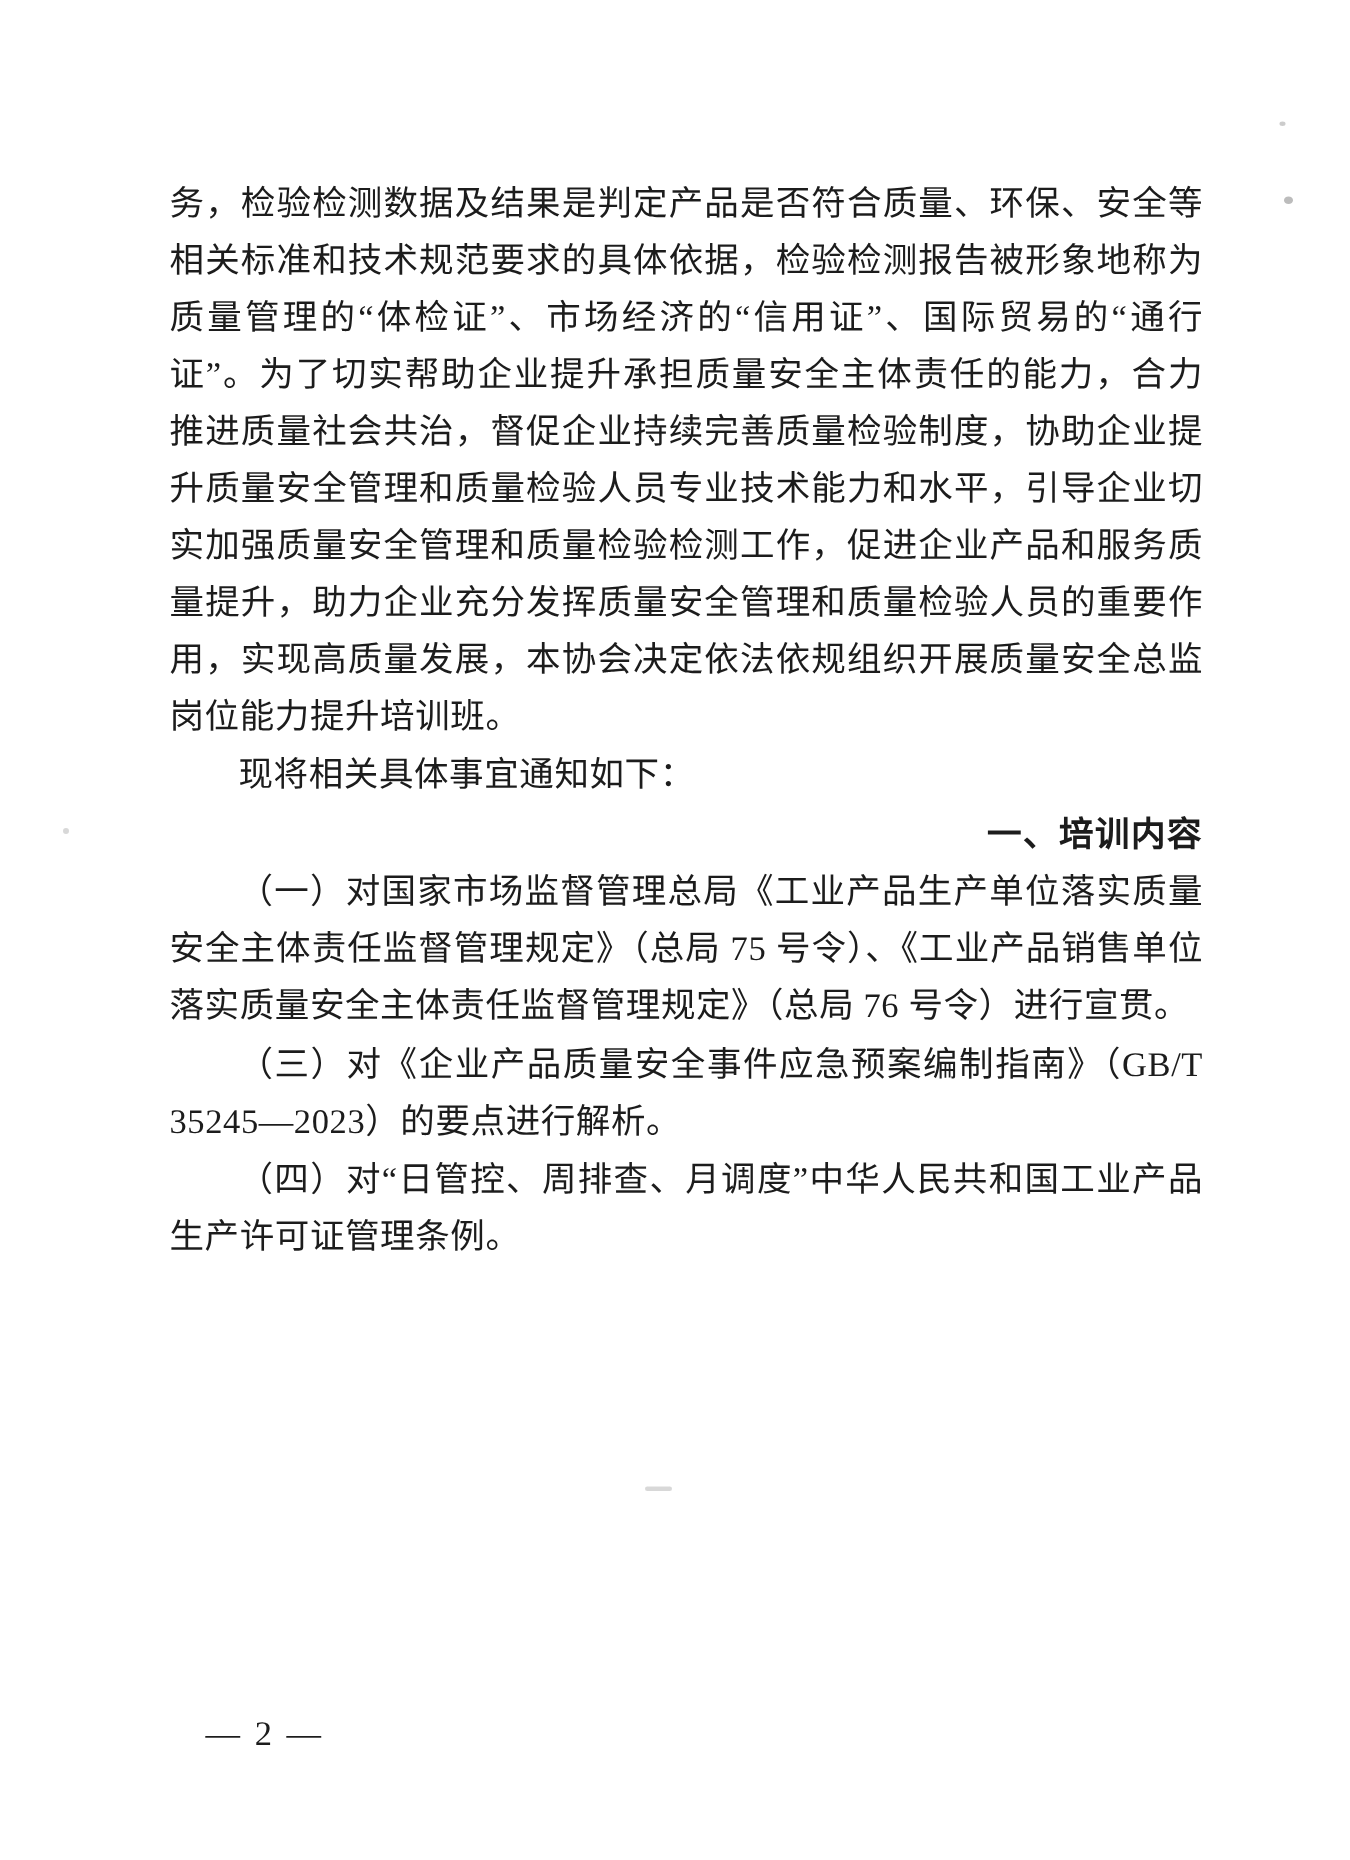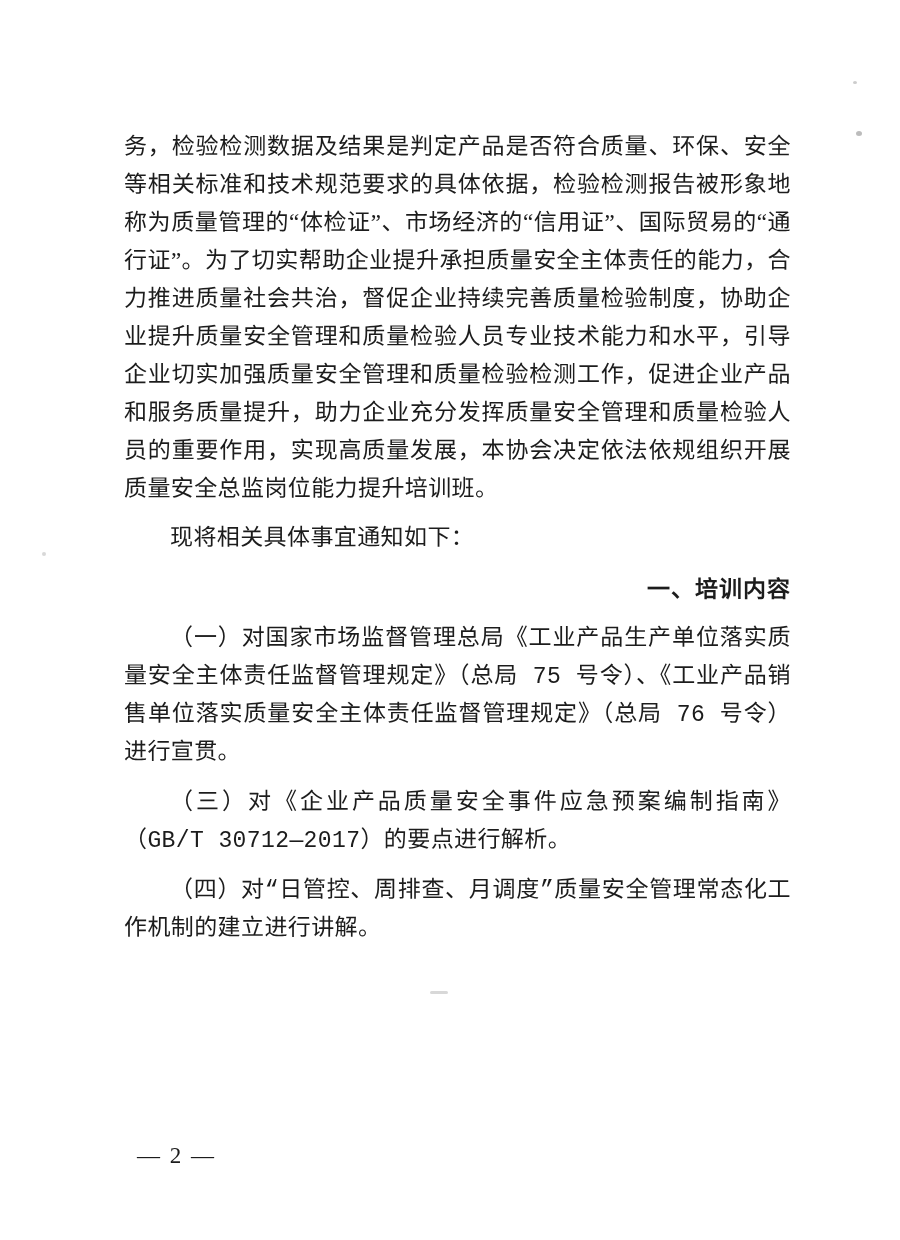--- a/index.html
+++ b/index.html
@@ -16,30 +16,29 @@
     font-family: "Liberation Serif", "DejaVu Serif", serif;
     color: #1c1c1c;
   }
   .content {
     position: absolute;
     left: 112px;
     top: 116px;
     width: 691px;
   }
   .content p {
-    margin: 12px;
+    margin: 1px;
     font-size: 23px;
     line-height: 38px;
     text-align: justify;
     letter-spacing: 0.4px;
     font-weight: 500;
   }
   .content p.indent {
     text-indent: 2em;
-    font-family: Liberation Mono, monospace;
   }
   .content p.heading {
     font-family: "Liberation Sans", "DejaVu Sans", sans-serif;
     font-weight: bold;
     text-align: right;
     letter-spacing: 1px;
   }
   .page-number {
     position: absolute;
     left: 137px;
@@ -64,22 +63,22 @@
 </head>
 <body>
 
 <div class="page">
 
   <div class="content">
     <p>务，检验检测数据及结果是判定产品是否符合质量、环保、安全等相关标准和技术规范要求的具体依据，检验检测报告被形象地称为质量管理的“体检证”、市场经济的“信用证”、国际贸易的“通行证”。为了切实帮助企业提升承担质量安全主体责任的能力，合力推进质量社会共治，督促企业持续完善质量检验制度，协助企业提升质量安全管理和质量检验人员专业技术能力和水平，引导企业切实加强质量安全管理和质量检验检测工作，促进企业产品和服务质量提升，助力企业充分发挥质量安全管理和质量检验人员的重要作用，实现高质量发展，本协会决定依法依规组织开展质量安全总监岗位能力提升培训班。</p>
     <p class="indent">现将相关具体事宜通知如下：</p>
     <p class="indent heading">一、培训内容</p>
     <p class="indent">（一）对国家市场监督管理总局《工业产品生产单位落实质量安全主体责任监督管理规定》（总局 75 号令）、《工业产品销售单位落实质量安全主体责任监督管理规定》（总局 76 号令）进行宣贯。</p>
-    <p class="indent">（三）对《企业产品质量安全事件应急预案编制指南》（GB/T 30712—2017）的要点进行解析。</p>
-    <p class="indent">（四）对“日管控、周排查、月调度”质量安全管理常态化工作机制的建立进行讲解。</p>
+    <p class="indent">（三）对《企业产品质量安全事件应急预案编制指南》（GB/T 35245—2023）的要点进行解析。</p>
+    <p class="indent">（四）对“日管控、周排查、月调度”中华人民共和国工业产品生产许可证管理条例。</p>
   </div>
 
   <div class="page-number">— 2 —</div>
 
   <div class="speck s1"></div>
   <div class="speck s2"></div>
   <div class="speck s3"></div>
   <div class="speck s4"></div>
 
 </div>

